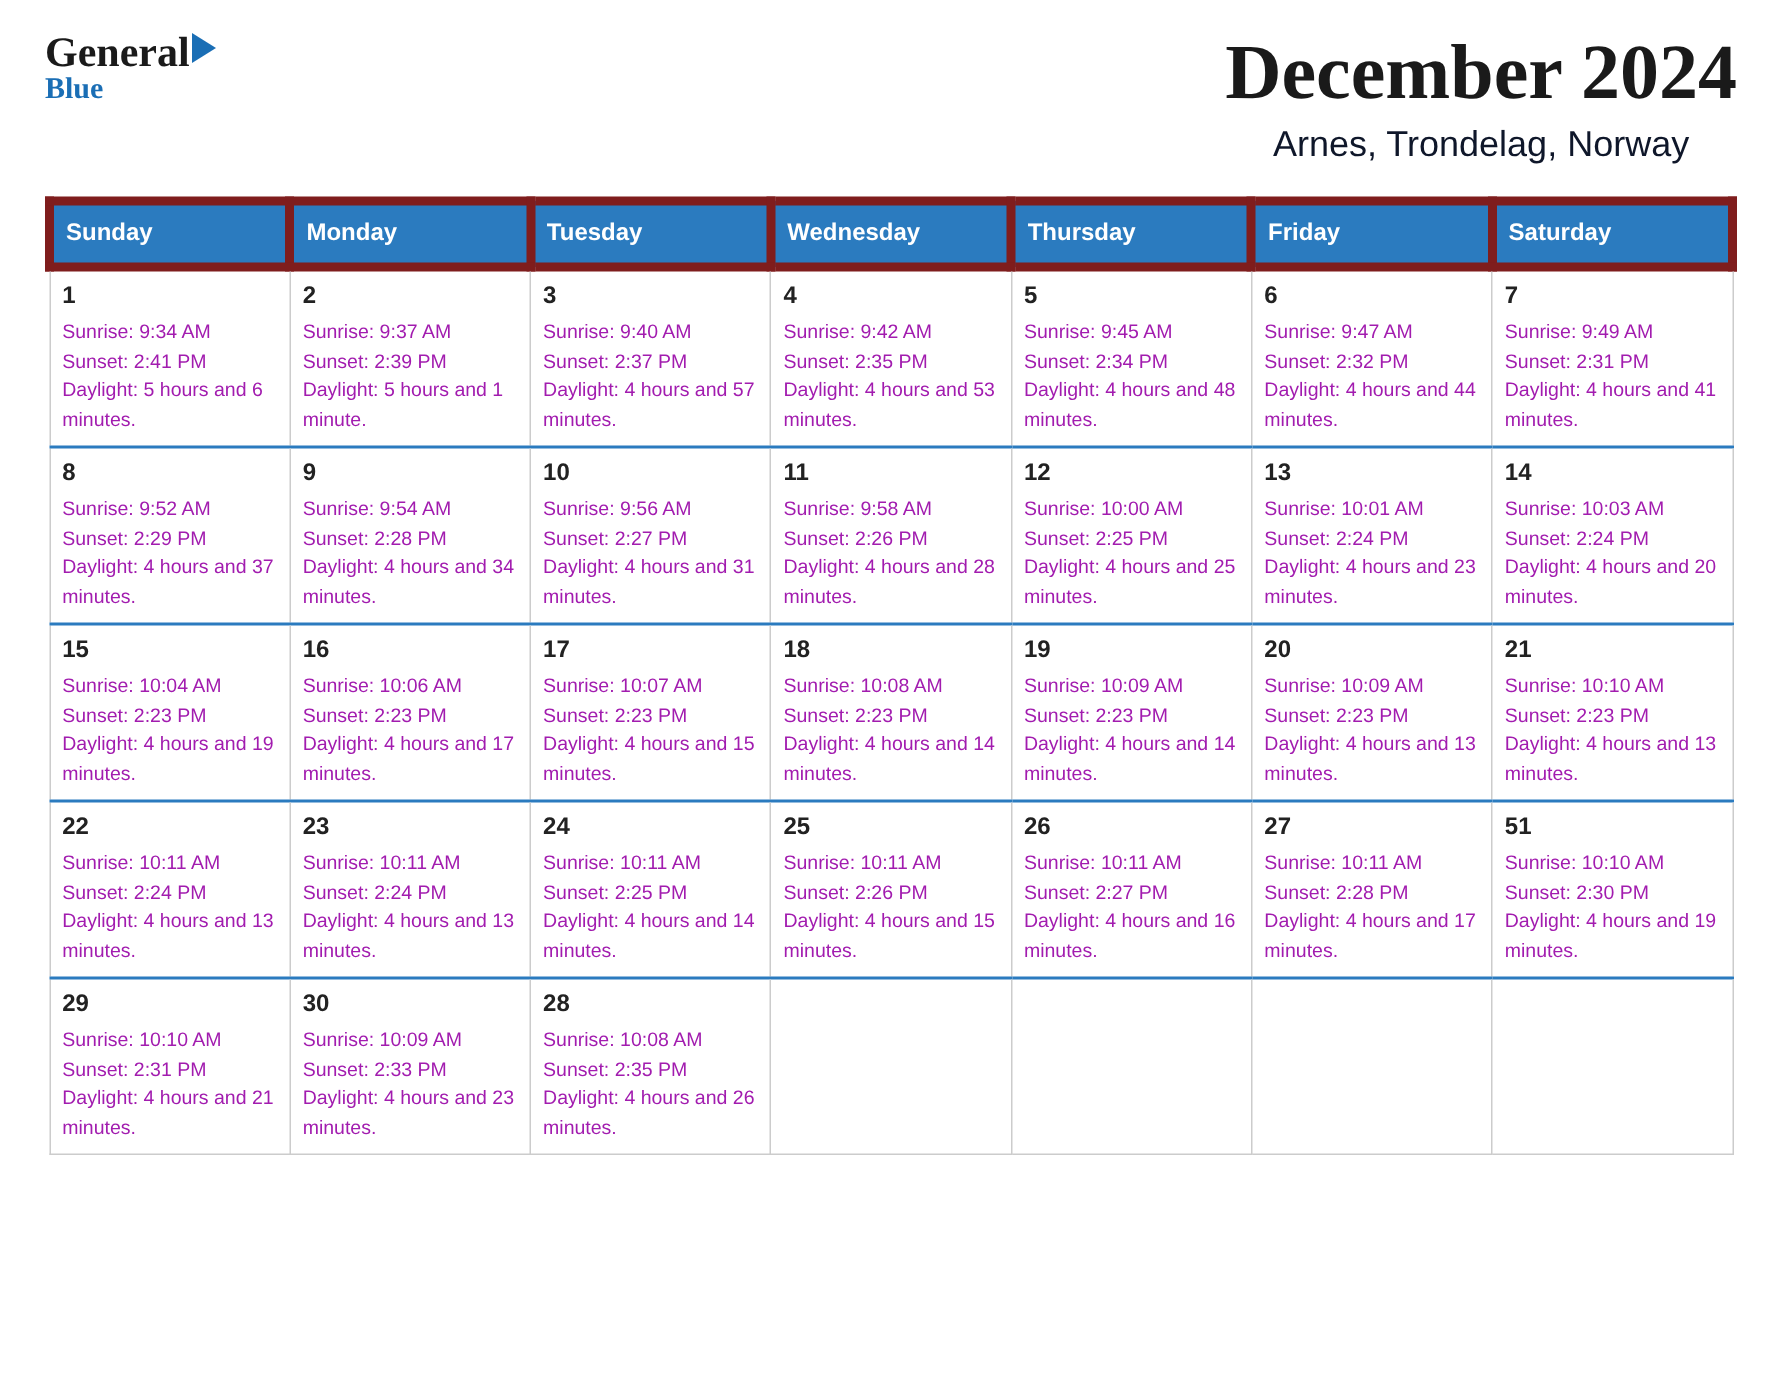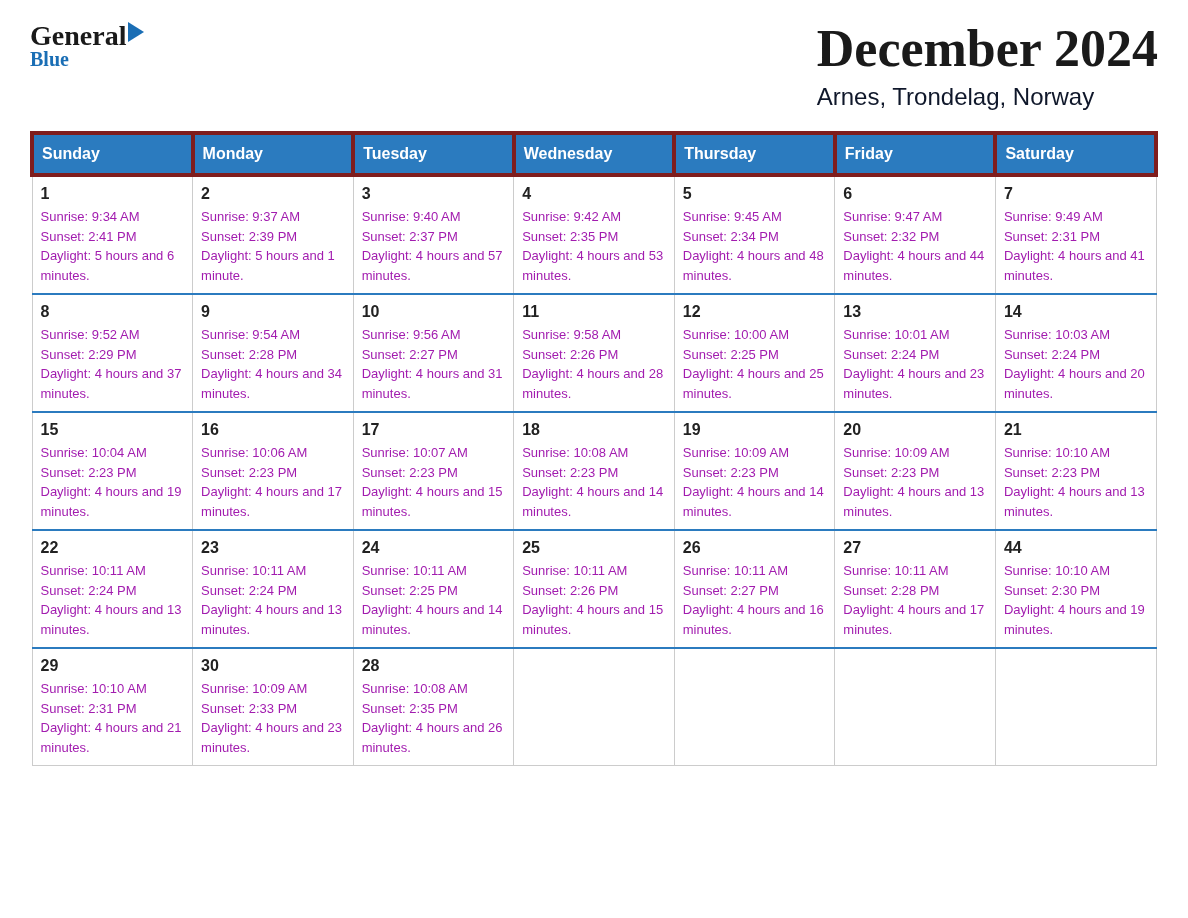--- a/index.html
+++ b/index.html
@@ -47,21 +47,21 @@
     }
     .logo-block {
       display: flex;
       flex-direction: column;
     }
     .logo-top-row {
       display: flex;
       align-items: center;
     }
     .title-block {
-      text-align: left;
+      text-align: center;
     }
     .title-block h1 {
       font-size: 52px;
       font-weight: bold;
       color: #1a1a1a;
       font-family: Georgia, serif;
       line-height: 1.1;
     }
     .title-block h2 {
       font-size: 24px;
@@ -74,21 +74,21 @@
       border-collapse: collapse;
       table-layout: fixed;
     }
     th {
       background-color: #2b7bbf;
       color: #fff;
       font-size: 16px;
       font-weight: bold;
       padding: 10px 8px;
       text-align: left;
-      border: 4px solid #7f1d1d;
+      border: 6px solid #7f1d1d;
     }
     td {
       vertical-align: top;
       padding: 8px;
       border: 1px solid #ccc;
       font-size: 13px;
       color: #222;
       background: #fff;
       min-height: 100px;
     }
@@ -254,21 +254,21 @@
       </td>
         <td>
         <span class="day-num">26</span>
         <span class="day-info">Sunrise: 10:11 AM<br>Sunset: 2:27 PM<br>Daylight: 4 hours and 16 minutes.</span>
       </td>
         <td>
         <span class="day-num">27</span>
         <span class="day-info">Sunrise: 10:11 AM<br>Sunset: 2:28 PM<br>Daylight: 4 hours and 17 minutes.</span>
       </td>
         <td>
-        <span class="day-num">44</span>
+        <span class="day-num">51</span>
         <span class="day-info">Sunrise: 10:10 AM<br>Sunset: 2:30 PM<br>Daylight: 4 hours and 19 minutes.</span>
       </td>
       </tr>
       <tr>
         <td>
         <span class="day-num">29</span>
         <span class="day-info">Sunrise: 10:10 AM<br>Sunset: 2:31 PM<br>Daylight: 4 hours and 21 minutes.</span>
       </td>
         <td>
         <span class="day-num">30</span>

